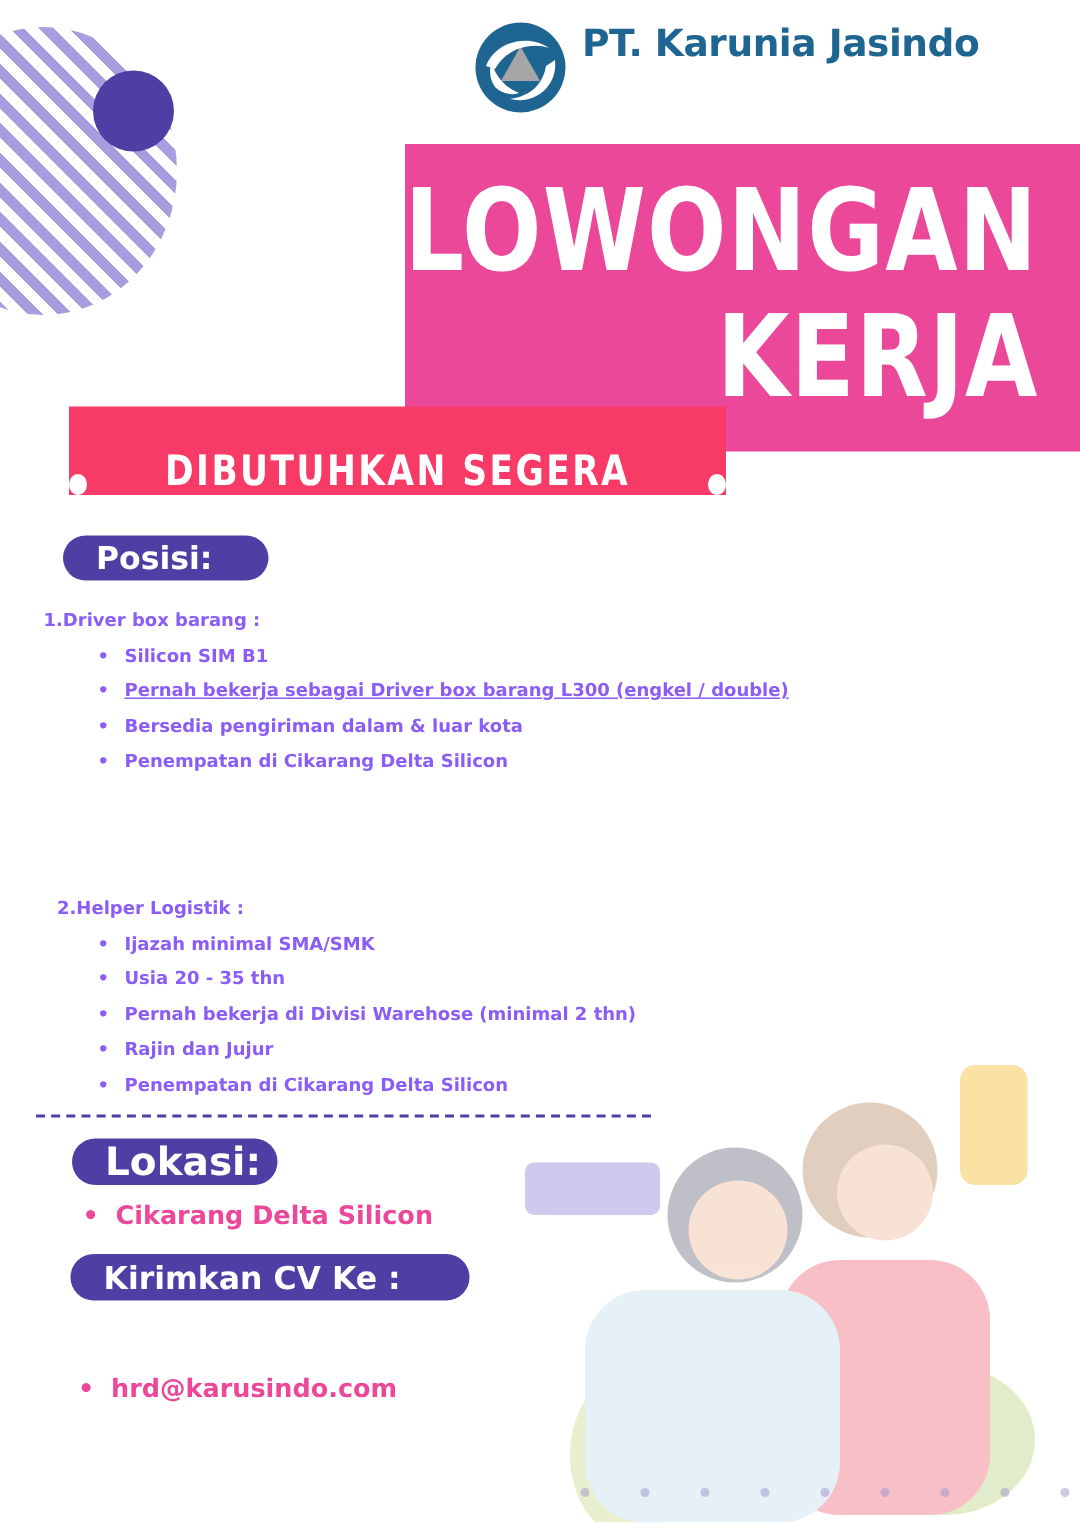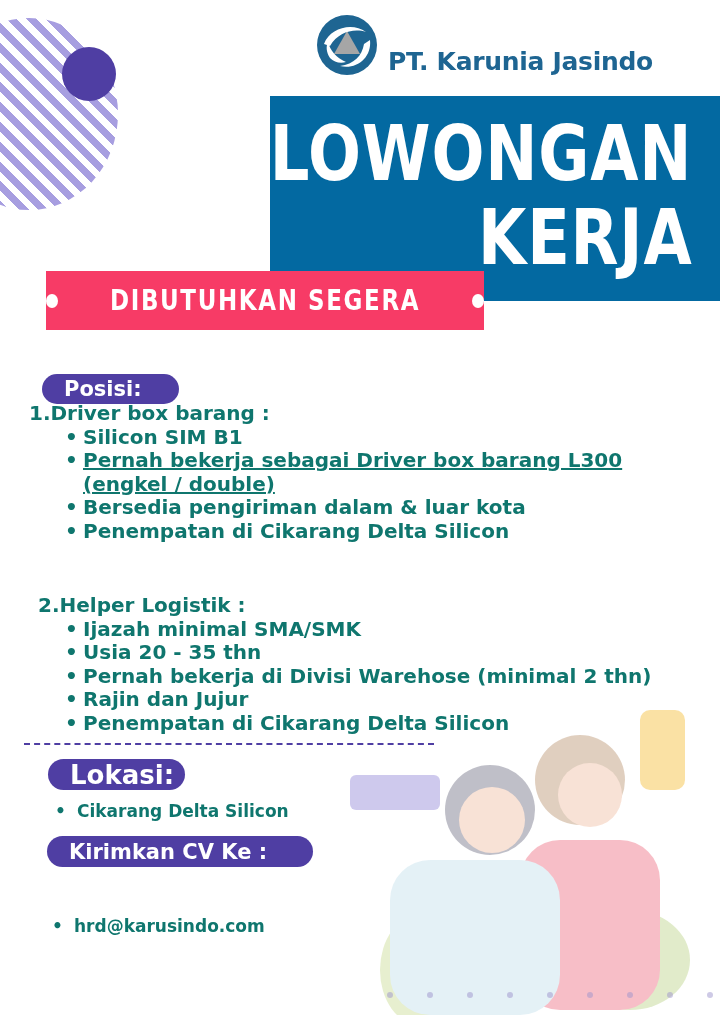--- a/index.html
+++ b/index.html
@@ -9,70 +9,70 @@
   .deco-stripe-circle {
     position: absolute; left: -60px; top: 18px; width: 178px; height: 192px;
     border-radius: 50%;
     background: repeating-linear-gradient(45deg, #a79ee0 0 7px, #ffffff 7px 14px);
   }
   .deco-solid-circle {
     position: absolute; left: 62px; top: 47px; width: 54px; height: 54px;
     border-radius: 50%; background: #4f3ea3;
   }
 
-  .brand { position: absolute; left: 316px; top: 14px; display: flex; align-items: flex-end; gap: 10px; }
+  .brand { position: absolute; left: 316px; top: 14px; display: flex; align-items: flex-start; gap: 10px; }
   .brand-logo { width: 62px; height: 62px; }
   .brand-name { font-family: "DejaVu Sans", sans-serif; font-size: 25px; font-weight: bold; color: #1e6592; letter-spacing: -0.3px; }
 
   .title-block {
     position: absolute; left: 270px; top: 96px; width: 450px; height: 205px;
-    background: #0369a1;
+    background: #ec4899;
   }
   .title-line {
     position: absolute; right: 28px; color: #ffffff;
     font-family: "DejaVu Sans", sans-serif; font-weight: bold;
     font-size: 76px; line-height: 1; letter-spacing: 1px;
     transform: scaleX(0.82); transform-origin: right center;
   }
   .title-line.l1 { top: 20px; }
   .title-line.l2 { top: 104px; }
 
   .urgent-banner {
     position: absolute; left: 46px; top: 271px; width: 438px; height: 59px;
-    background: #f73b66; display: flex; align-items: center; justify-content: center; gap: 18px;
+    background: #f73b66; display: flex; align-items: flex-end; justify-content: center; gap: 18px;
   }
   .urgent-dot { width: 14px; height: 14px; border-radius: 50%; background: #ffffff; }
   .urgent-text {
     color: #ffffff; font-weight: bold; font-size: 28px; letter-spacing: 2px;
     transform: scaleX(0.82); display: inline-block; white-space: nowrap;
   }
 
   .pill {
     position: absolute; background: #4f3ea3; color: #ffffff; font-weight: bold;
     border-radius: 18px; display: flex; align-items: center; padding-left: 22px;
   }
-  .pill-posisi { left: 42px; top: 374px; width: 137px; height: 30px; font-size: 21px; }
+  .pill-posisi { left: 42px; top: 357px; width: 137px; height: 30px; font-size: 21px; }
   .pill-lokasi { left: 48px; top: 759px; width: 137px; height: 31px; font-size: 26px; }
   .pill-cv { left: 47px; top: 836px; width: 266px; height: 31px; font-size: 21px; }
 
-  .job { position: absolute; font-size: 20px; font-weight: bold; color: #0f766e; line-height: 23.5px; }
+  .job { position: absolute; font-size: 12px; font-weight: bold; color: #8b5cf6; line-height: 23.5px; }
   .job-1 { left: 29px; top: 402px; width: 680px; }
   .job-2 { left: 38px; top: 594px; width: 640px; }
   .job-title { font-weight: bold; }
   .job ul { list-style: none; padding-left: 36px; }
   .job-2 ul { padding-left: 27px; }
   .job li { position: relative; padding-left: 18px; }
   .job li::before { content: "•"; position: absolute; left: 0; }
 
   .dash-divider {
     position: absolute; left: 24px; top: 743px; width: 410px; height: 0;
     border-top: 2px dashed #4f3ea3;
   }
 
-  .simple-list { position: absolute; font-size: 17px; font-weight: bold; color: #0f766e; list-style: none; }
+  .simple-list { position: absolute; font-size: 17px; font-weight: bold; color: #ec4899; list-style: none; }
   .simple-list li { position: relative; padding-left: 22px; }
   .simple-list li::before { content: "•"; position: absolute; left: 0; }
   .list-lokasi { left: 55px; top: 801px; }
   .list-cv { left: 52px; top: 880px; margin-top: 36px; }
 
   .illustration { position: absolute; left: 330px; top: 700px; width: 390px; height: 315px; opacity: 0.55; }
 </style>
 </head>
 <body>
 

